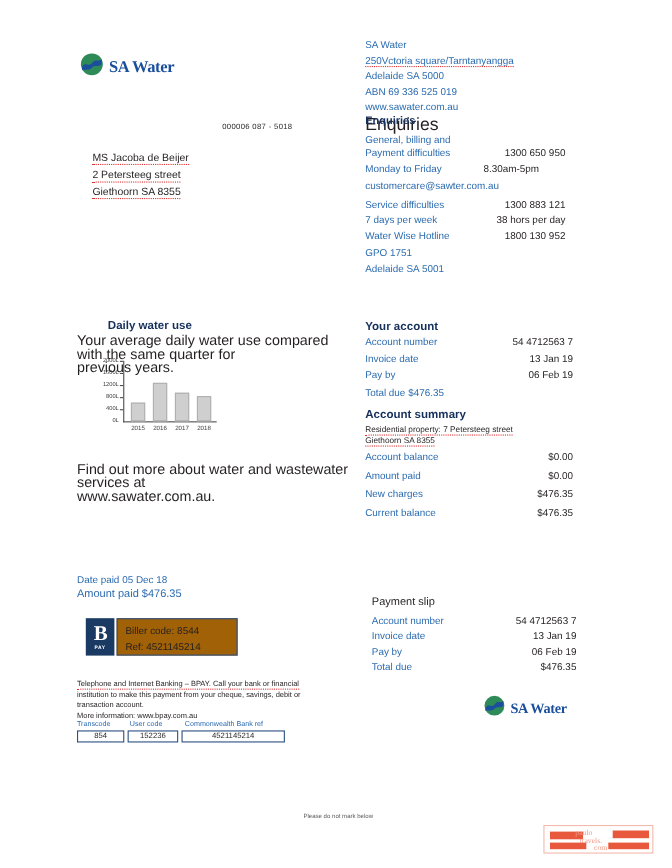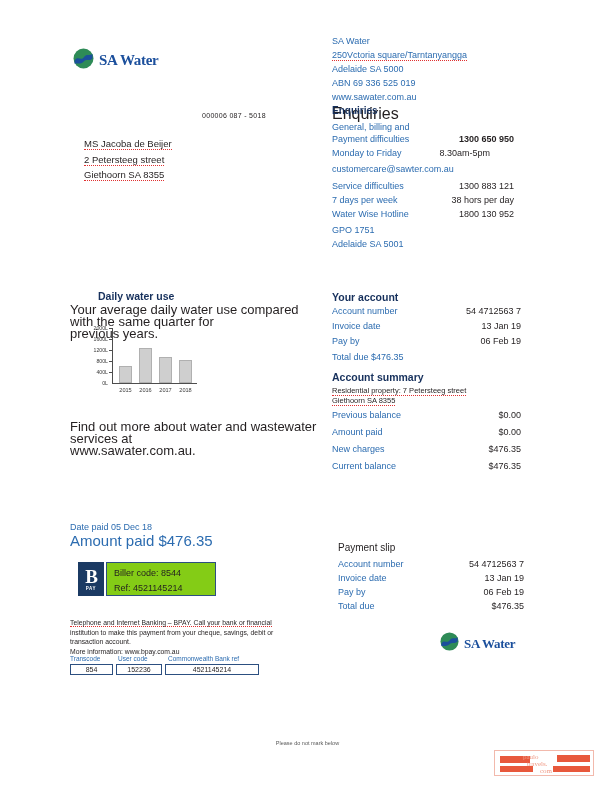--- a/index.html
+++ b/index.html
@@ -37,40 +37,40 @@
   .cust-line { font-size: 9.5px; line-height: 15.5px; color: #231f20; white-space: nowrap; }
   .refnum { font-size: 7px; color: #231f20; letter-spacing: 0.3px; }
 
   .sec-head { font-size: 10.5px; font-weight: bold; color: #16305c; }
   .sec-sub { font-size: 13px; color: #231f20; line-height: 12px; }
 
   
   .kv { position: relative; height: 14px; font-size: 9px; white-space: nowrap; }
   .kv .k { position: absolute; left: 0; top: 0; color: #2c6cb0; }
   .kv .v { position: absolute; right: 0; top: 0; color: #231f20; text-align: right; }
-  .kv.bold .v { font-weight: bold; }
+  .kv.bold .v { font-weight: normal; }
 
   
   .chart { position: absolute; }
   .axis-line { position: absolute; background: #4d4d4d; }
   .ytick-label {
     position: absolute; right: 0; font-size: 5.2px; color: #3a3a3a;
     text-align: right; white-space: nowrap; transform: translateY(-50%);
   }
   .ytick-mark { position: absolute; background: #4d4d4d; height: 1px; width: 3px; }
   .bar { position: absolute; background: #cfcfcf; border: 1px solid #b0b0b0; box-sizing: border-box; }
   .xlabel {
     position: absolute; font-size: 5.6px; color: #3a3a3a;
     text-align: center; white-space: nowrap;
   }
 
   
   .bpay-box {
     position: absolute; border: 1px solid #2c4f80; box-sizing: border-box;
-    background: #84cc16;
+    background: #a16207;
   }
   .bpay-logo {
     position: absolute; background: #1b3a63; box-sizing: border-box;
     display: flex; flex-direction: column; align-items: center; justify-content: center;
   }
   .bpay-b {
     color: #ffffff; font-family: "Liberation Serif", serif; font-weight: bold;
     font-size: 19px; line-height: 19px; letter-spacing: -1px;
   }
   .bpay-pay {
@@ -227,40 +227,40 @@
   <div class="abs" style="left:332px; top:352px; font-size:9px; color:#2c6cb0;">Total due $476.35</div>
 
   <div class="abs sec-head" style="left:332px; top:371px;">Account summary</div>
   <div class="abs" style="left:332px; top:386px; font-size:7.5px; color:#231f20; line-height:10px;">
     <div><span class="squig">Residential property: 7 Petersteeg street</span></div>
     <div><span class="squig">Giethoorn SA 8355</span></div>
   </div>
 
   <div class="abs" style="left:332px; top:410px; width:189px;">
     <div class="kv" style="height:17px;">
-      <span class="k">Previous balance</span>
+      <span class="k">Account balance</span>
       <span class="v">$0.00</span>
     </div>
     <div class="kv" style="height:17px;">
       <span class="k">Amount paid</span>
       <span class="v">$0.00</span>
     </div>
     <div class="kv" style="height:17px;">
       <span class="k">New charges</span>
       <span class="v">$476.35</span>
     </div>
     <div class="kv" style="height:17px;">
       <span class="k">Current balance</span>
       <span class="v">$476.35</span>
     </div>
   </div>
 
   <div class="abs" style="left:70px; top:520px;">
     <div style="font-size:9px; color:#2c6cb0; line-height:14px;">Date paid 05 Dec 18</div>
-    <div style="font-size:15px; color:#2c6cb0; line-height:14px;">Amount paid $476.35</div>
+    <div style="font-size:10px; color:#2c6cb0; line-height:14px;">Amount paid $476.35</div>
   </div>
 
   <div class="bpay-logo" style="left:78px; top:562px; width:26px; height:34px;">
     <span class="bpay-b">B</span>
     <span class="bpay-pay">PAY</span>
   </div>
   <div class="bpay-box" style="left:106px; top:562px; width:110px; height:34px;">
     <div style="padding:3px 0 0 7px;">
       <div class="bpay-line">Biller code: 8544</div>
       <div class="bpay-line">Ref: 4521145214</div>

